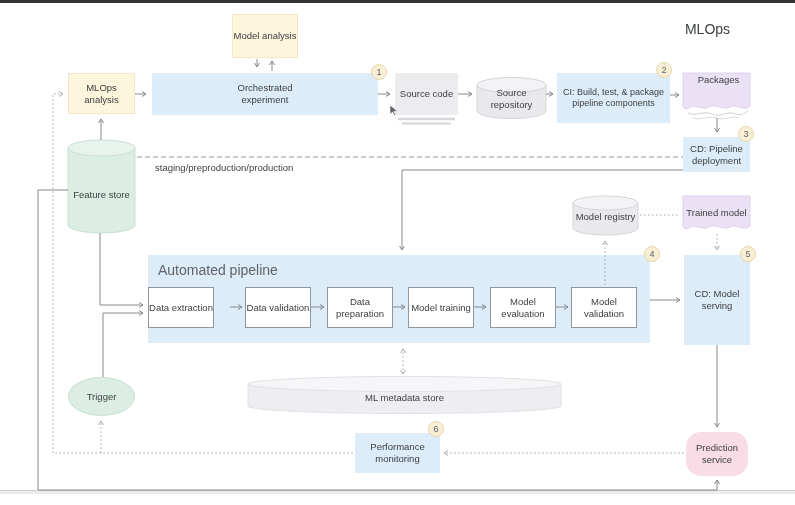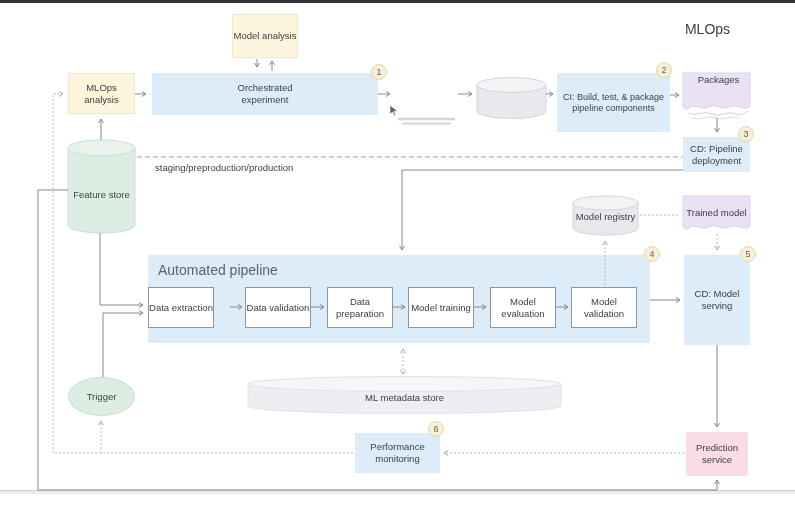--- a/index.html
+++ b/index.html
@@ -16,29 +16,29 @@
   svg.overlay{position:absolute;left:0;top:0;z-index:3;pointer-events:none}
   .badge{position:absolute;width:16px;height:16px;border-radius:50%;background:#f8efd4;
          border:1px solid #e5d8ab;color:#5f6368;font-size:9px;display:flex;align-items:center;
          justify-content:center;z-index:4}
   .cursor{position:absolute;left:389px;top:103px;z-index:7}
 
   .yellow{background:#fdf5dc;border:1px solid #f1e8cb}
   .blue{background:#dcedf9}
   .grayb{background:#ececef}
   .whiteb{background:#ffffff;border:1px solid #8f969c}
-  .pink{background:#f9dce5;border-radius:3px}
+  .pink{background:#f9dce5;border-radius:15px}
   .green-ell{background:#dceee4;border:1px solid #c9e0d3;border-radius:50%}
 
   #n-model-analysis{left:232px;top:14px;width:66px;height:44px}
   #n-data-analysis{left:68px;top:73px;width:67px;height:41px}
   #n-orchestrated{left:152px;top:73px;width:226px;height:42px}
   #n-orchestrated span{max-width:92px}
   #n-source-code{left:395px;top:73px;width:63px;height:42px}
-  #n-ci{left:557px;top:73px;width:113px;height:59px;font-size:9px}
+  #n-ci{left:557px;top:73px;width:113px;height:50px;font-size:9px}
   #n-ci span{max-width:110px}
   #n-cd-pipeline{left:683px;top:137px;width:67px;height:35px}
   #n-pipeline{left:148px;top:255px;width:502px;height:88px}
   #ap-label{position:absolute;left:10px;top:7px;font-size:14px;color:#5f6368}
   .step{position:absolute;top:32px;width:66px;height:41px;display:flex;align-items:center;
         justify-content:center;text-align:center;font-size:9.5px;line-height:1.22}
   #step0{left:0}#step1{left:97px}#step2{left:179px}#step3{left:260px}#step4{left:342px}#step5{left:423px}
   #n-cd-serving{left:684px;top:255px;width:66px;height:90px}
   #n-perf{left:355px;top:433px;width:85px;height:40px}
   #n-pred{left:686px;top:432px;width:62px;height:44px}
@@ -110,20 +110,23 @@
 
   <div class="node yellow" id="n-model-analysis">
     <span>Model analysis</span>
   </div>
   <div class="node yellow" id="n-data-analysis">
     <span>MLOps analysis</span>
   </div>
   <div class="node blue" id="n-orchestrated">
     <span>Orchestrated experiment</span>
   </div>
+  <div class="node grayb" id="n-source-code">
+    <span>Source code</span>
+  </div>
   <div class="node blue" id="n-ci">
     <span>CI: Build, test, &amp; package pipeline components</span>
   </div>
   <div class="node blue" id="n-cd-pipeline">
     <span>CD: Pipeline deployment</span>
   </div>
 
   <div class="node blue" id="n-pipeline">
     <span id="ap-label">Automated pipeline</span>
     <div class="step whiteb" id="step0">
@@ -155,20 +158,21 @@
   <div class="node pink" id="n-pred">
     <span>Prediction service</span>
   </div>
   <div class="node green-ell" id="n-trigger">
     <span>Trigger</span>
   </div>
 
   <div class="lbl" id="l-mlops">MLOps</div>
   <div class="lbl" id="l-env-bottom">staging/preproduction/production</div>
   <div class="lbl" id="l-feature">Feature store</div>
+  <div class="lbl" id="l-repo">Source repository</div>
   <div class="lbl" id="l-registry">Model registry</div>
   <div class="lbl" id="l-packages">Packages</div>
   <div class="lbl" id="l-trained">Trained model</div>
   <div class="lbl" id="l-metadata">ML metadata store</div>
 
   <svg class="overlay" width="795" height="505">
     <defs>
       <marker id="ar" markerWidth="7" markerHeight="7" refX="5" refY="3.5" orient="auto-start-reverse" markerUnits="userSpaceOnUse">
         <path d="M1,1 L5,3.5 L1,6" fill="none" stroke="#85898d" stroke-width="1"></path>
       </marker>

